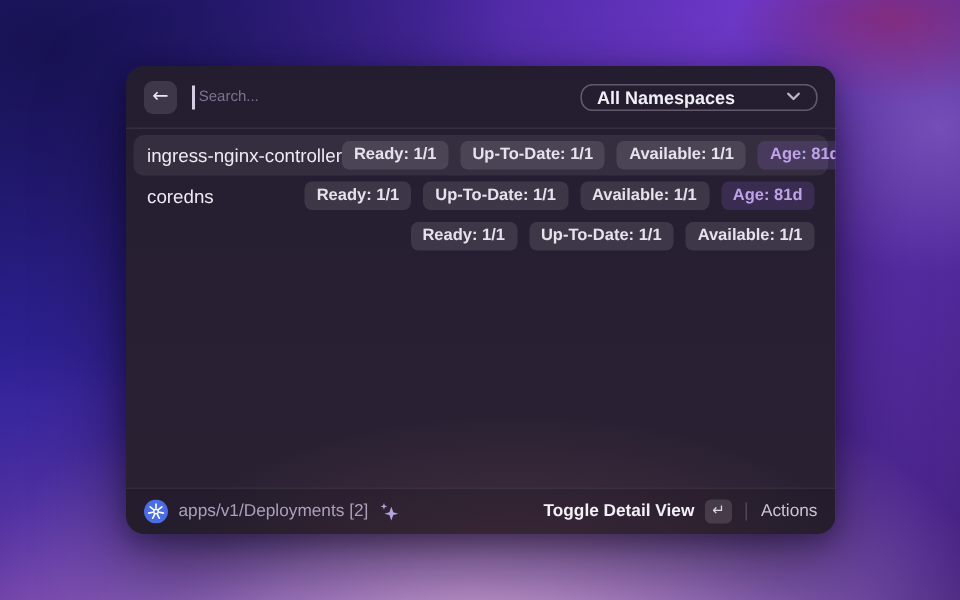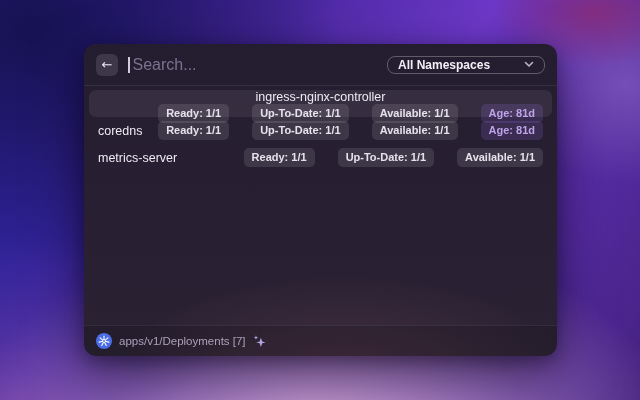--- a/index.html
+++ b/index.html
@@ -29,33 +29,33 @@
 
   
   .header { height:42px; display:flex; align-items:center; gap:10px; padding:0 12px;
             border-bottom:1px solid rgba(255,255,255,0.08); }
   .back-btn { width:22px; height:22px; flex:0 0 auto; border:none; border-radius:6px;
               background:#3d3749; color:#e9e6f0; font-size:13px; line-height:1;
               display:flex; align-items:center; justify-content:center; cursor:pointer;
               font-family:"DejaVu Sans","Liberation Sans",sans-serif; }
   .search { flex:1; display:flex; align-items:center; min-width:0; }
   .caret { width:1.5px; height:16px; background:#d2cde0; margin-right:3px; }
-  .placeholder { color:#7b7390; font-size:16px; }
+  .placeholder { color:#7b7390; font-size:10px; }
   .dropdown { width:158px; height:18px; flex:0 0 auto;
               border:1px solid rgba(255,255,255,0.28); border-radius:8px;
               display:flex; align-items:center; justify-content:space-between;
               padding:0 10px; cursor:pointer; }
   .dropdown-label { color:#f1eff6; font-size:12px; font-weight:600; }
 
   
   .list { padding:4px 5px; }
   .row { height:27px; display:flex; align-items:center; padding:0 9px; border-radius:7px; cursor:pointer; }
-  .row.selected { background:rgba(255,255,255,0.075);flex-direction:column; }
+  .row.selected { background:rgba(255,255,255,0.075); }
   .row-name { font-size:12.5px; color:#edeaf3; font-weight:500; white-space:nowrap; }
-  .badges { margin-left:auto; display:flex; align-items:center; gap:23px; }
+  .badges { margin-left:auto; display:flex; align-items:center; gap:8px; }
   .badge { font-size:11px; line-height:1; padding:4px 8px; border-radius:5px;
            background:rgba(255,255,255,0.11); color:#e6e2ec; font-weight:600; white-space:nowrap; }
   .badge.accent { background:rgba(158,118,242,0.17); color:#bfa2e8; }
 
   
   .footer { position:absolute; left:0; right:0; bottom:0; height:31px;
             display:flex; align-items:center; gap:7px; padding:0 12px;
             border-top:1px solid rgba(255,255,255,0.07); background:rgba(16,12,24,0.22); }
   .meta { font-size:11.5px; color:#a9a1ba; white-space:nowrap; }
   .icon-wrap { display:flex; align-items:center; }
@@ -106,21 +106,20 @@
       <span class="row-name">coredns</span>
       <span class="badges">
         <span class="badge">Ready: 1/1</span>
         <span class="badge">Up-To-Date: 1/1</span>
         <span class="badge">Available: 1/1</span>
         <span class="badge accent">Age: 81d</span>
       </span>
     </div>
 
     <div class="row">
-      <span class="row-name">metrics-server</span>
       <span class="badges">
         <span class="badge">Ready: 1/1</span>
         <span class="badge">Up-To-Date: 1/1</span>
         <span class="badge">Available: 1/1</span>
       </span>
     </div>
 
   </div>
 
   <div class="footer">
@@ -132,23 +131,30 @@
           <line x1="11.9" y1="4.9" x2="9.8" y2="6.6"></line>
           <line x1="12.9" y1="9.1" x2="10.2" y2="8.5"></line>
           <line x1="10.2" y1="12.5" x2="9.0" y2="10.1"></line>
           <line x1="5.8" y1="12.5" x2="7.0" y2="10.1"></line>
           <line x1="3.1" y1="9.1" x2="5.8" y2="8.5"></line>
           <line x1="4.1" y1="4.9" x2="6.2" y2="6.6"></line>
         </g>
         <circle cx="8" cy="8" r="1.5" fill="none" stroke="#ffffff" stroke-width="1"></circle>
       </svg>
     </span>
-    <span class="meta">apps/v1/Deployments [7]</span>
+    <span class="meta">apps/v1/Deployments [2]</span>
     <span class="icon-wrap">
       <svg width="13" height="13" viewBox="0 0 14 14">
         <path fill="#b3a6df" d="M8.5 3 L9.9 7 L13.5 8 L9.9 9 L8.5 13 L7.1 9 L3.5 8 L7.1 7 Z"></path>
         <path fill="#b3a6df" d="M3.2 0.4 L3.8 2.2 L5.6 2.8 L3.8 3.4 L3.2 5.2 L2.6 3.4 L0.8 2.8 L2.6 2.2 Z"></path>
       </svg>
     </span>
 
+    <span class="f-right">
+      <span class="toggle-label">Toggle Detail View</span>
+      <span class="key">↵</span>
+      <span class="vdiv"></span>
+      <span class="actions-label">Actions</span>
+
+    </span>
   </div>
 
 </div>
 
 </body></html>

